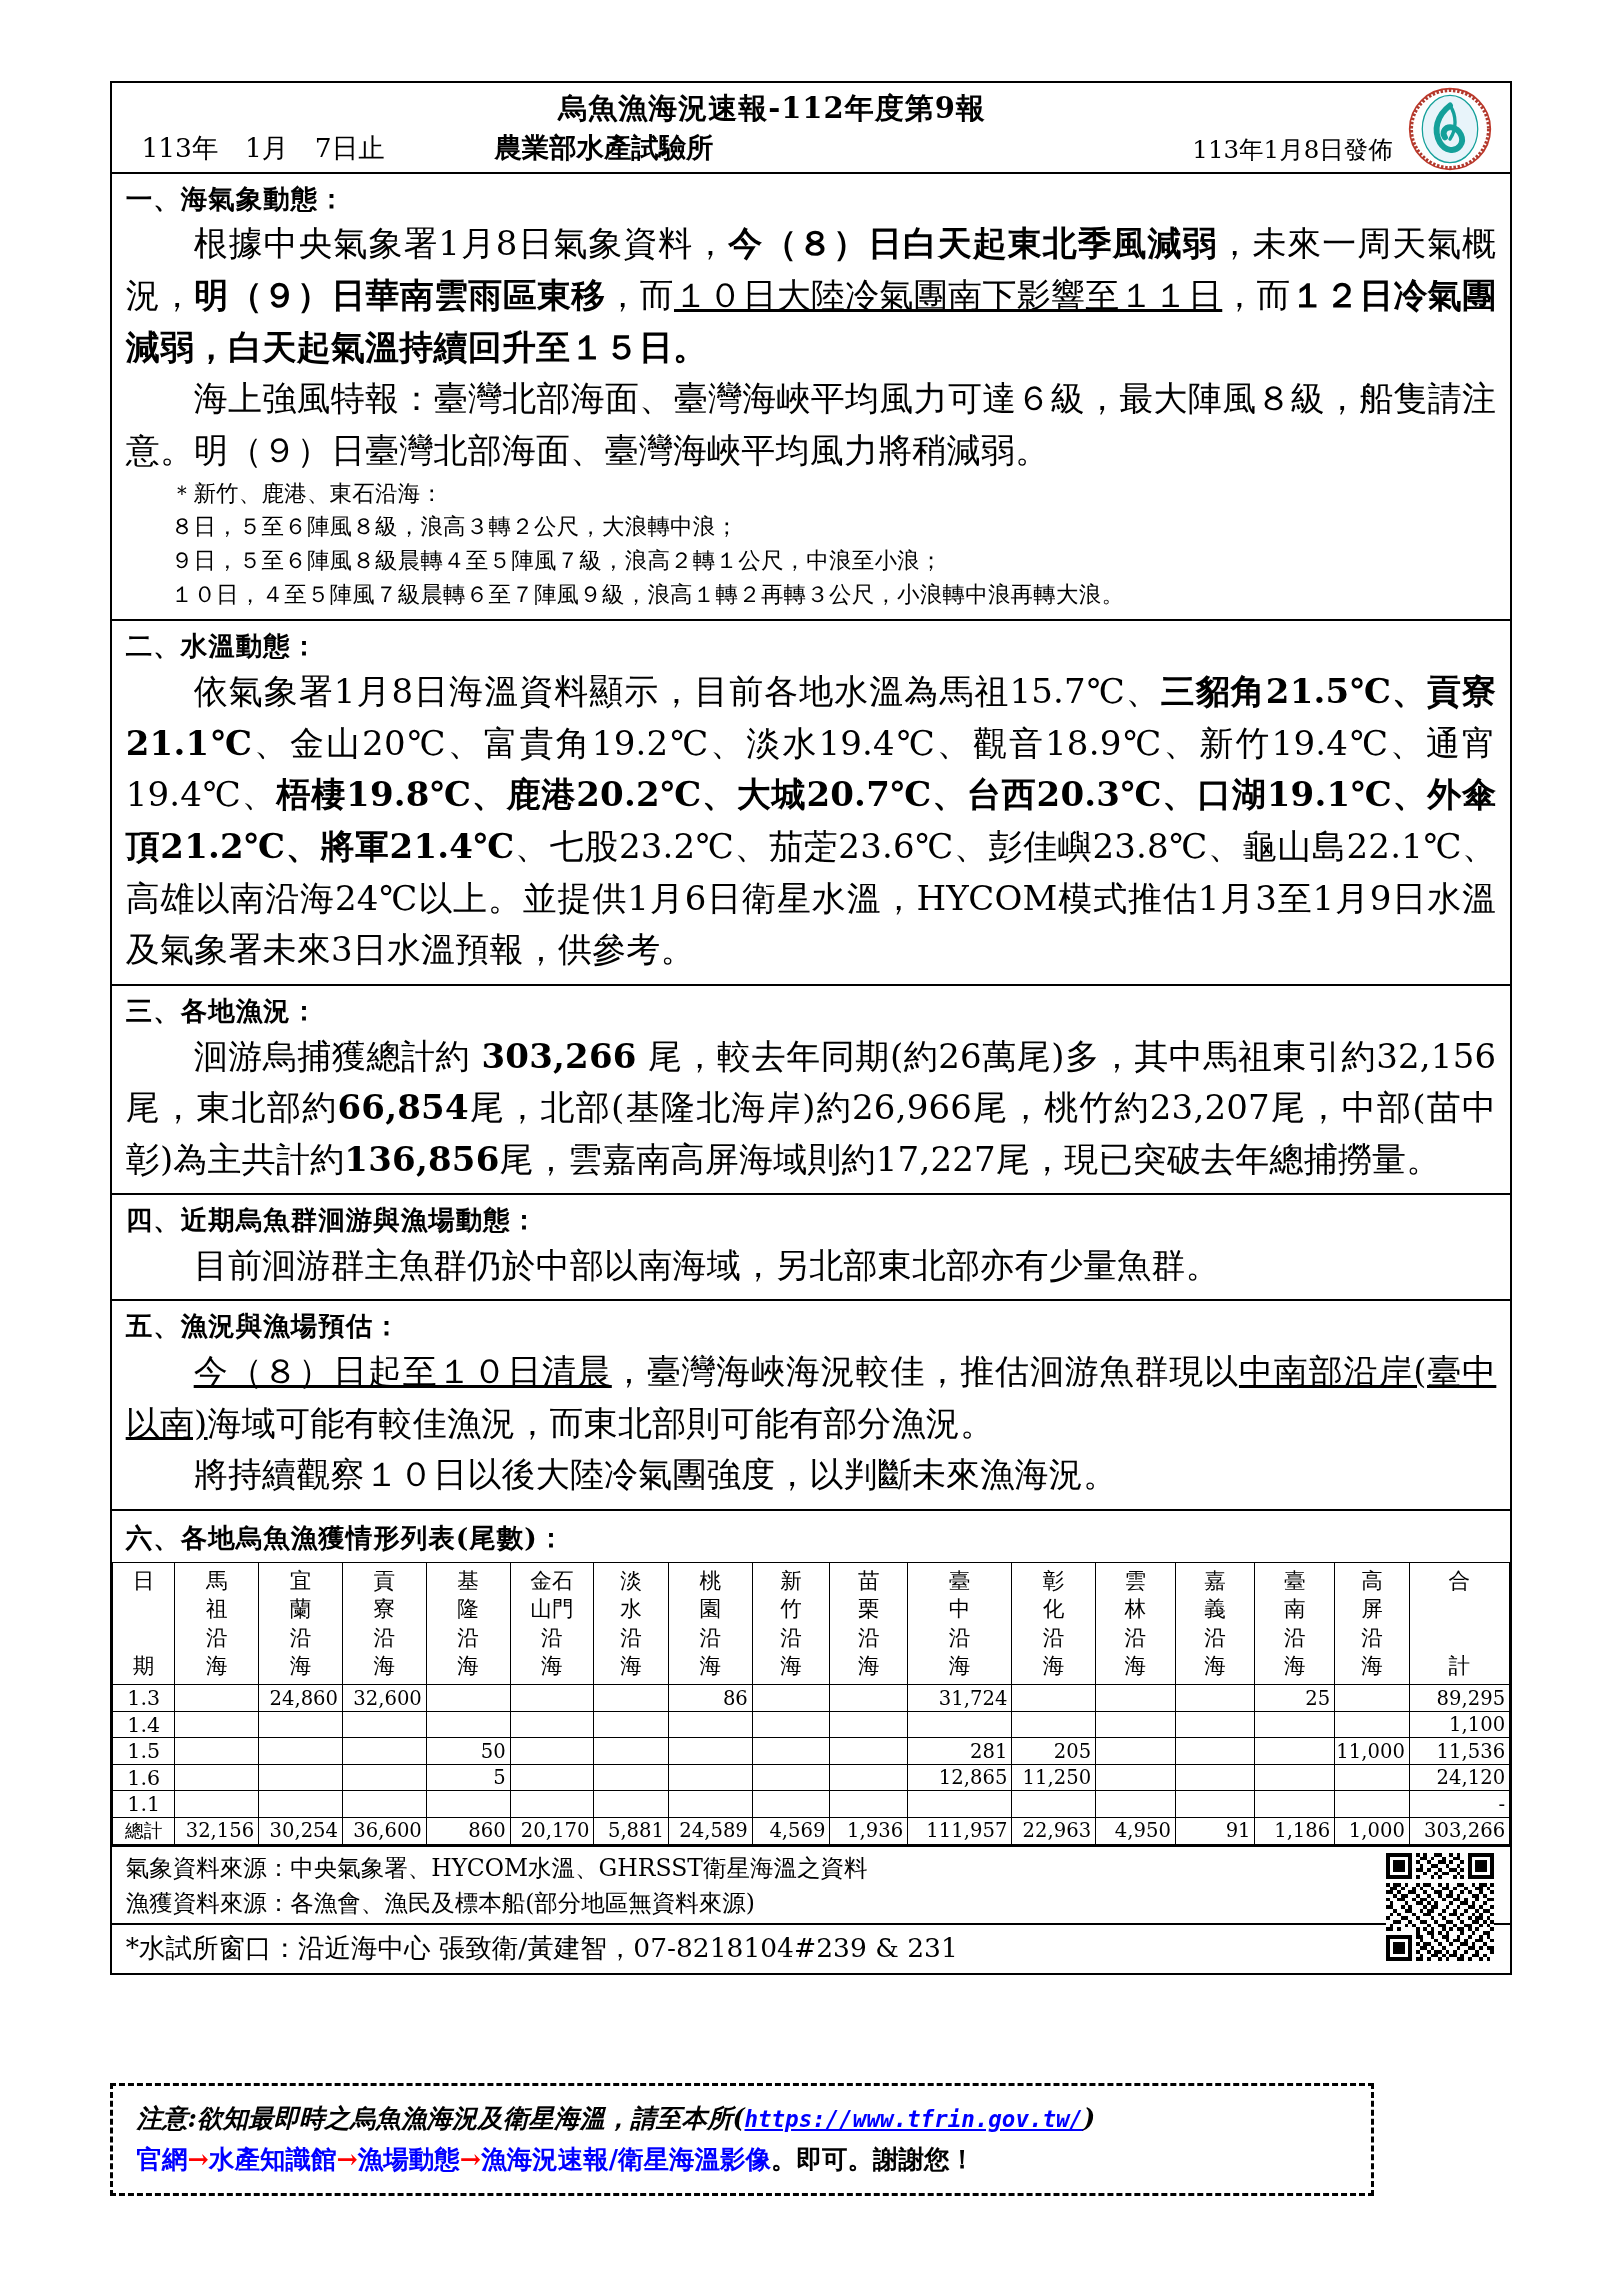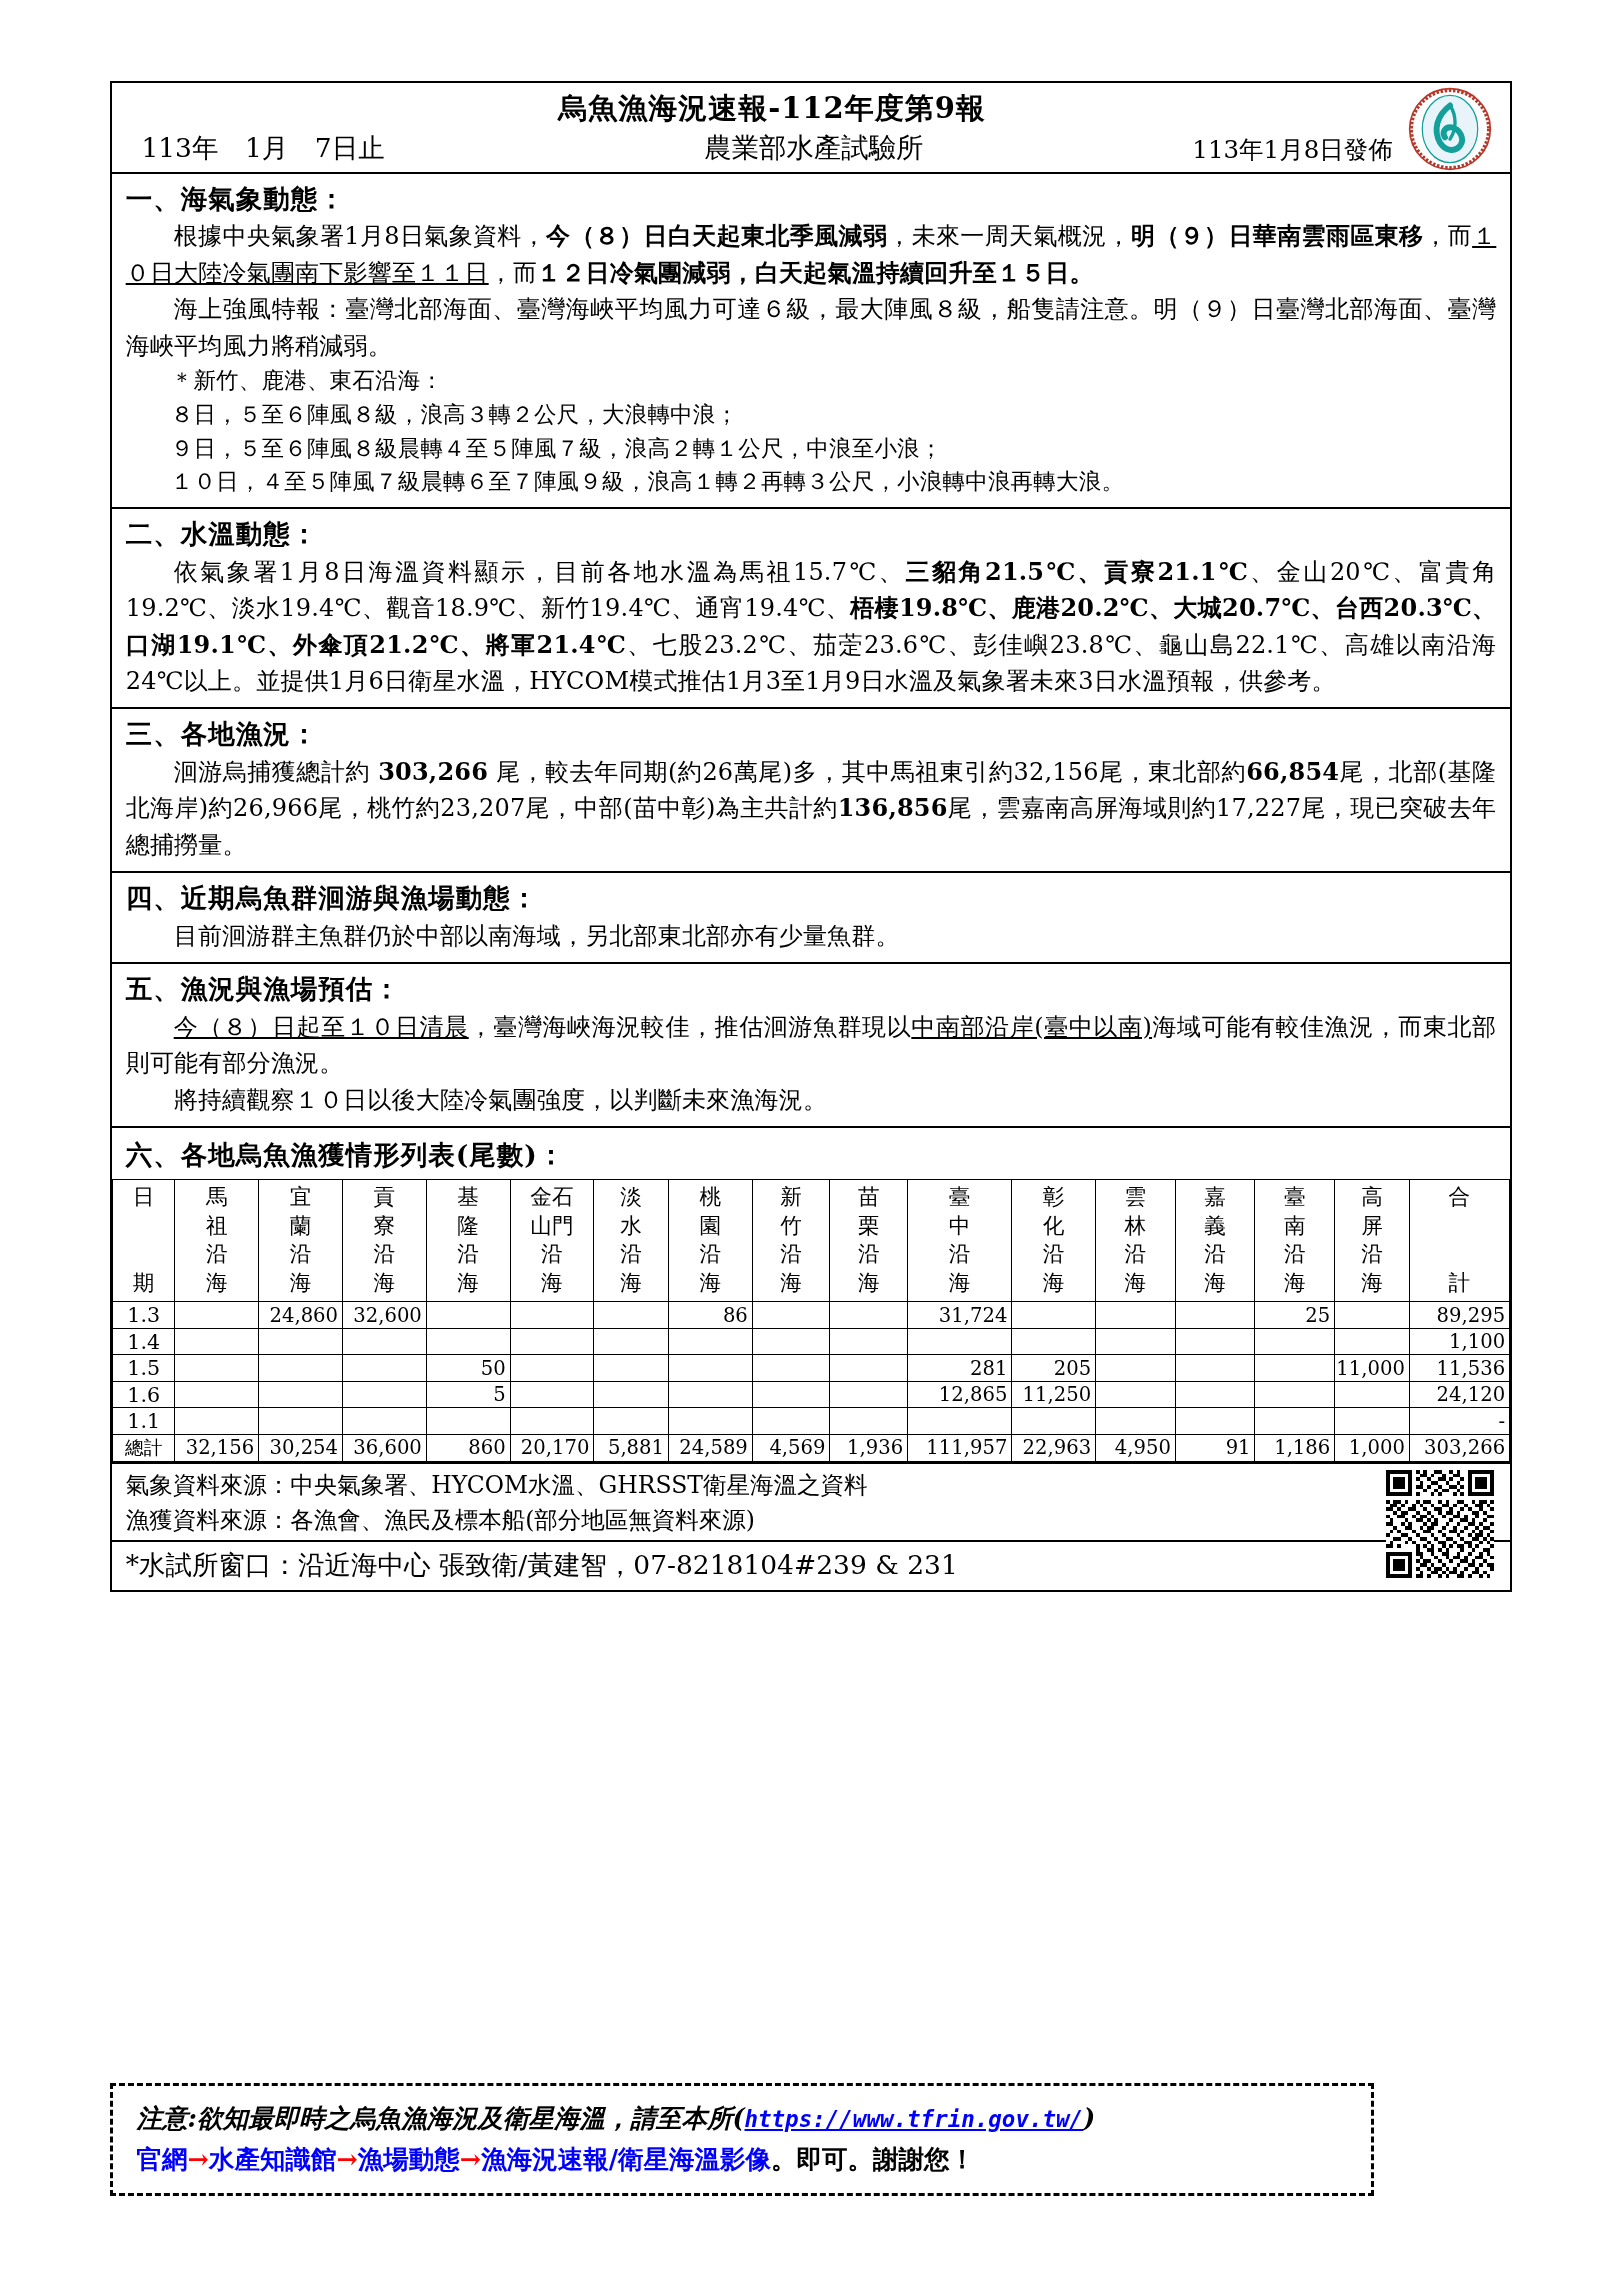--- a/index.html
+++ b/index.html
@@ -42,42 +42,42 @@
     line-height:1.35;
     padding-right:78px;
   }
   .hdr-row{
     display:flex;
     align-items:flex-end;
     font-size:26.5px;
     line-height:1.45;
   }
   .hdr-row .c1{width:353px;padding-left:15.7px;white-space:pre;}
-  .hdr-row .c2{flex:1;text-align:center;font-weight:normal;font-size:27.4px;padding-right:59px;}
+  .hdr-row .c2{flex:1;text-align:left;font-weight:bold;font-size:27.4px;padding-right:59px;}
   .hdr-row .c3{width:304px;text-align:left;font-size:24.5px;}
   .logo{
     position:absolute;
     right:17.6px;
     top:3.9px;
     width:84px;
     height:84px;
   }
   
   .sec{
     border-top:2.9px solid #000;
     padding:4.9px 13.7px 7.8px 13.7px;
   }
   .sec-title{
     font-size:26.5px;
     font-weight:bold;
     line-height:1.5;
     letter-spacing:1px;
   }
   .para{
-    font-size:24px;
+    font-size:34px;
     line-height:1.52;
     text-align:justify;
     text-justify:inter-ideograph;
     letter-spacing:0.2px;
   }
   .indent{text-indent:2em;}
   .small{font-size:22.5px;line-height:1.5;}
   .b{font-weight:bold;}
   .u{text-decoration:underline;}
   

